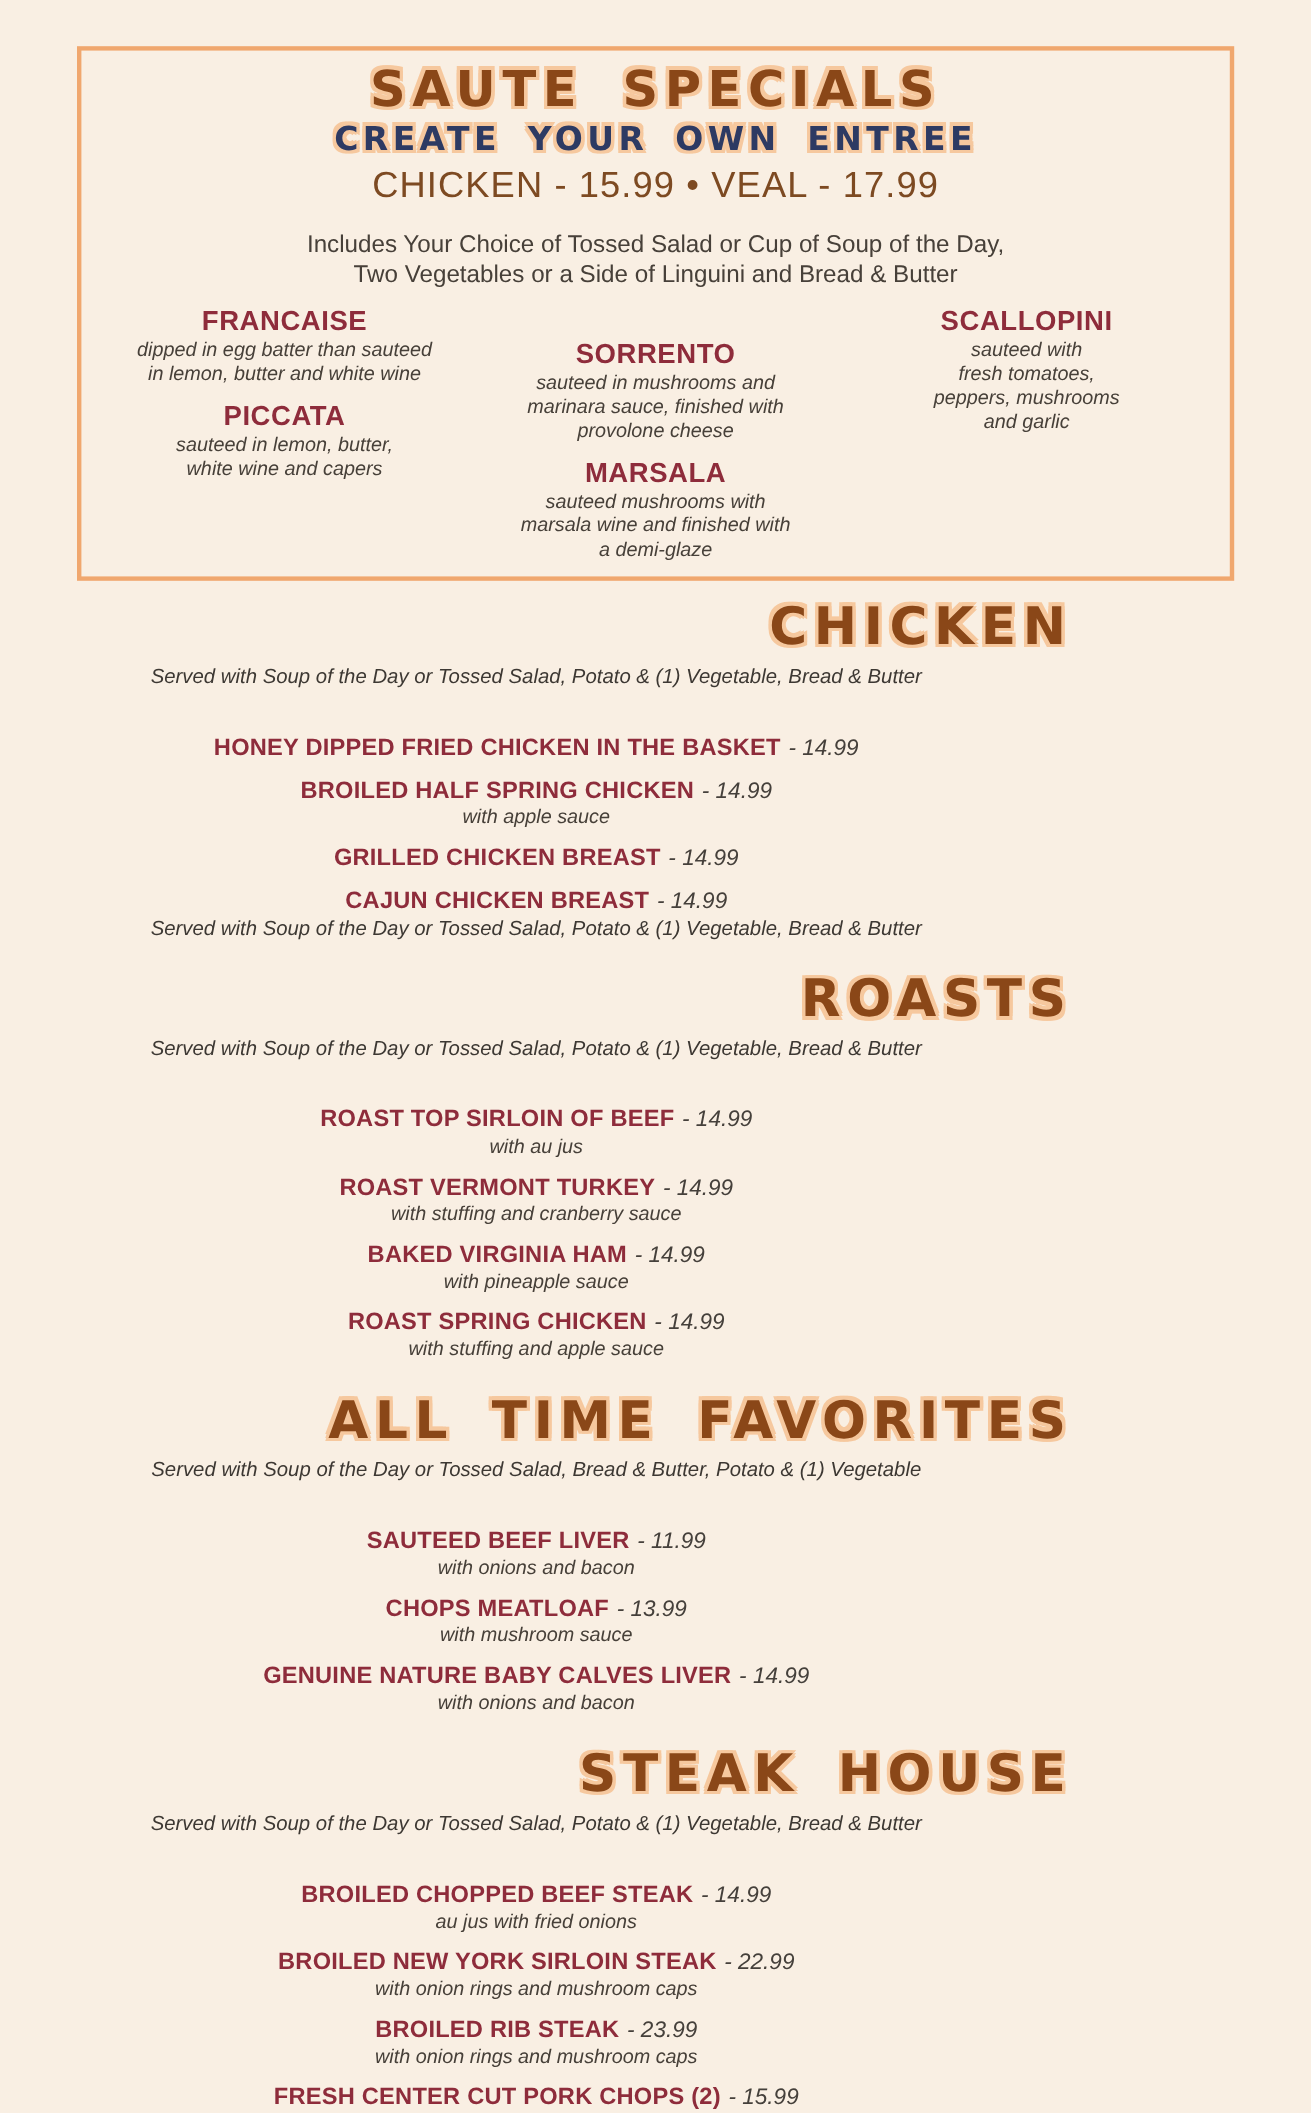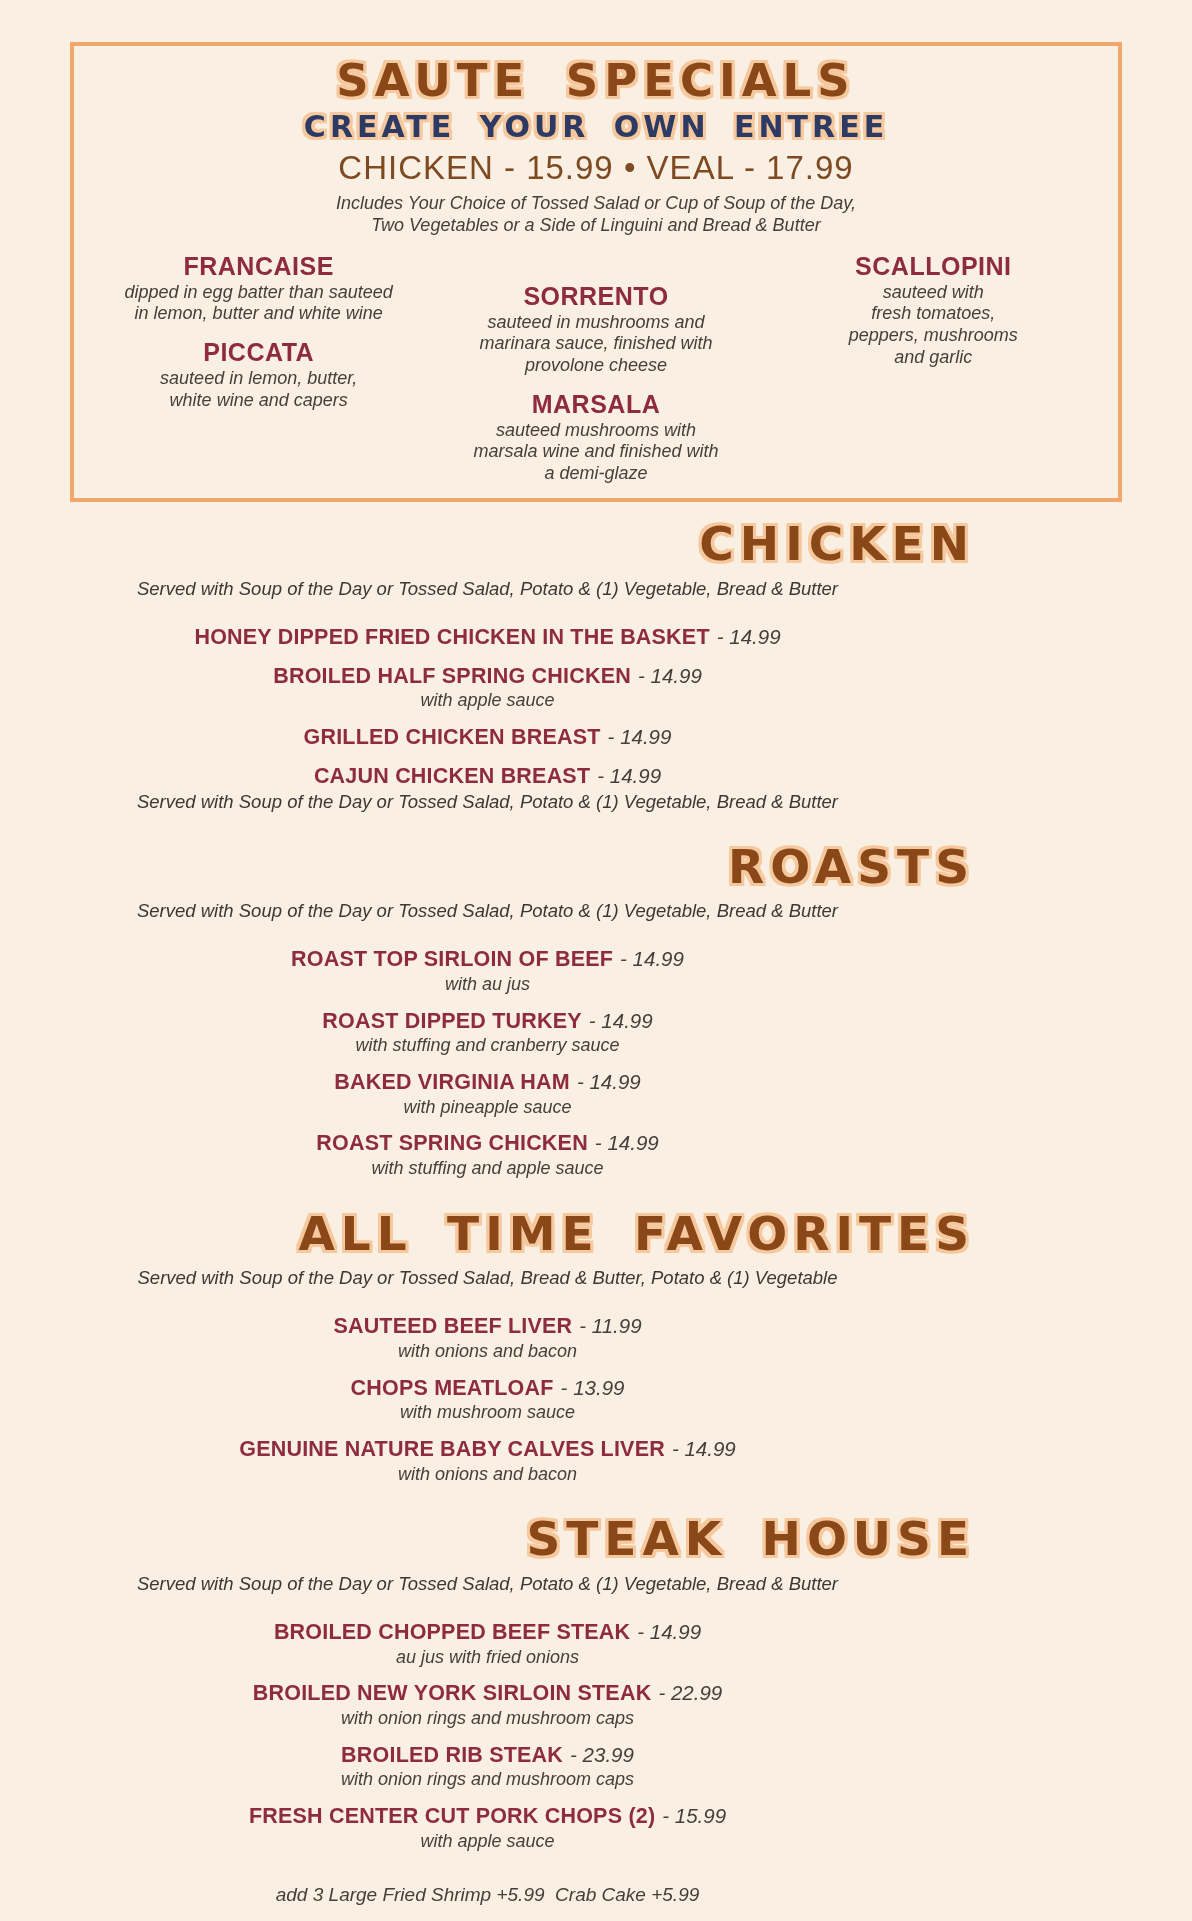--- a/index.html
+++ b/index.html
@@ -30,36 +30,36 @@
       3px 0 0 var(--display-outline),-3px 0 0 var(--display-outline),
       0 3px 0 var(--display-outline),0 -3px 0 var(--display-outline),
       2px 2px 0 var(--display-outline),-2px 2px 0 var(--display-outline),
       2px -2px 0 var(--display-outline),-2px -2px 0 var(--display-outline),
       3px 3px 0 var(--display-outline),-3px -3px 0 var(--display-outline),
       3px -3px 0 var(--display-outline),-3px 3px 0 var(--display-outline);
   }
   .saute-title{font-size:45px;line-height:1.2;letter-spacing:6px;word-spacing:14px;}
   .saute-subtitle{font-size:30px;line-height:1.25;letter-spacing:4px;word-spacing:10px;color:var(--navy);}
   .saute-price-line{font-size:33px;line-height:1.22;color:var(--price-brown);letter-spacing:1px;margin-top:2px;}
-  .saute-includes{font-size:18px;line-height:1.25;font-style:italic;color:var(--desc-gray);margin-top:4px;}
+  .saute-includes{font-size:22px;line-height:1.25;color:var(--desc-gray);margin-top:20px;}
   .saute-columns{display:flex;margin-top:14px;padding:0 16px;}
   .saute-column{flex:1;text-align:center;}
   .saute-column:nth-child(2){padding-top:30px;}
   .saute-item-name{font-size:25px;font-weight:bold;color:var(--item-maroon);letter-spacing:0.5px;line-height:1.2;}
   .saute-item-name + .saute-item-desc{margin-top:1px;}
   .saute-item-desc{font-size:18px;font-style:italic;color:var(--desc-gray);line-height:1.2;white-space:pre-line;}
   .saute-item-desc + .saute-item-name{margin-top:12px;}
 
   .menu-main{width:975px;text-align:center;}
   .section-title{font-size:47px;line-height:1.2;letter-spacing:6px;word-spacing:12px;margin:14px 0 0;text-align:right;}
   section{display:block;}
   section + section .section-title{margin-top:26px;}
   .served-line{font-size:18.5px;font-style:italic;color:var(--served-gray);line-height:1.3;margin-top:4px;}
   .menu-item{margin-top:13px;}
-  .served-line + .menu-item{margin-top:24px;}
+  .served-line + .menu-item{margin-top:40px;}
   .item-line{font-size:21.5px;line-height:1.2;}
   .item-name{font-weight:bold;color:var(--item-maroon);letter-spacing:0.2px;}
   .item-price{font-style:italic;color:#45403b;margin-left:7px;font-size:20.5px;}
   .item-price::before{content:"- ";}
   .item-desc{font-size:18px;font-style:italic;color:var(--desc-gray);line-height:1.2;margin-top:1px;}
   .item-note{font-size:18.5px;font-style:italic;color:var(--served-gray);line-height:1.2;margin-top:1px;}
   .section-footnote{font-size:19px;font-style:italic;color:var(--desc-gray);margin-top:32px;white-space:pre-wrap;}
 </style>
 </head>
 <body>
@@ -121,21 +121,21 @@
         </div>
       </section>
       <section>
         <div class="display section-title">ROASTS</div>
         <div class="served-line">Served with Soup of the Day or Tossed Salad, Potato &amp; (1) Vegetable, Bread &amp; Butter</div>
         <div class="menu-item">
           <div class="item-line"><span class="item-name">ROAST TOP SIRLOIN OF BEEF</span><span class="item-price">14.99</span></div>
           <div class="item-desc">with au jus</div>
         </div>
         <div class="menu-item">
-          <div class="item-line"><span class="item-name">ROAST DIPPED TURKEY</span><span class="item-price">14.99</span></div>
+          <div class="item-line"><span class="item-name">ROAST VERMONT TURKEY</span><span class="item-price">14.99</span></div>
           <div class="item-desc">with stuffing and cranberry sauce</div>
         </div>
         <div class="menu-item">
           <div class="item-line"><span class="item-name">BAKED VIRGINIA HAM</span><span class="item-price">14.99</span></div>
           <div class="item-desc">with pineapple sauce</div>
         </div>
         <div class="menu-item">
           <div class="item-line"><span class="item-name">ROAST SPRING CHICKEN</span><span class="item-price">14.99</span></div>
           <div class="item-desc">with stuffing and apple sauce</div>
         </div>

